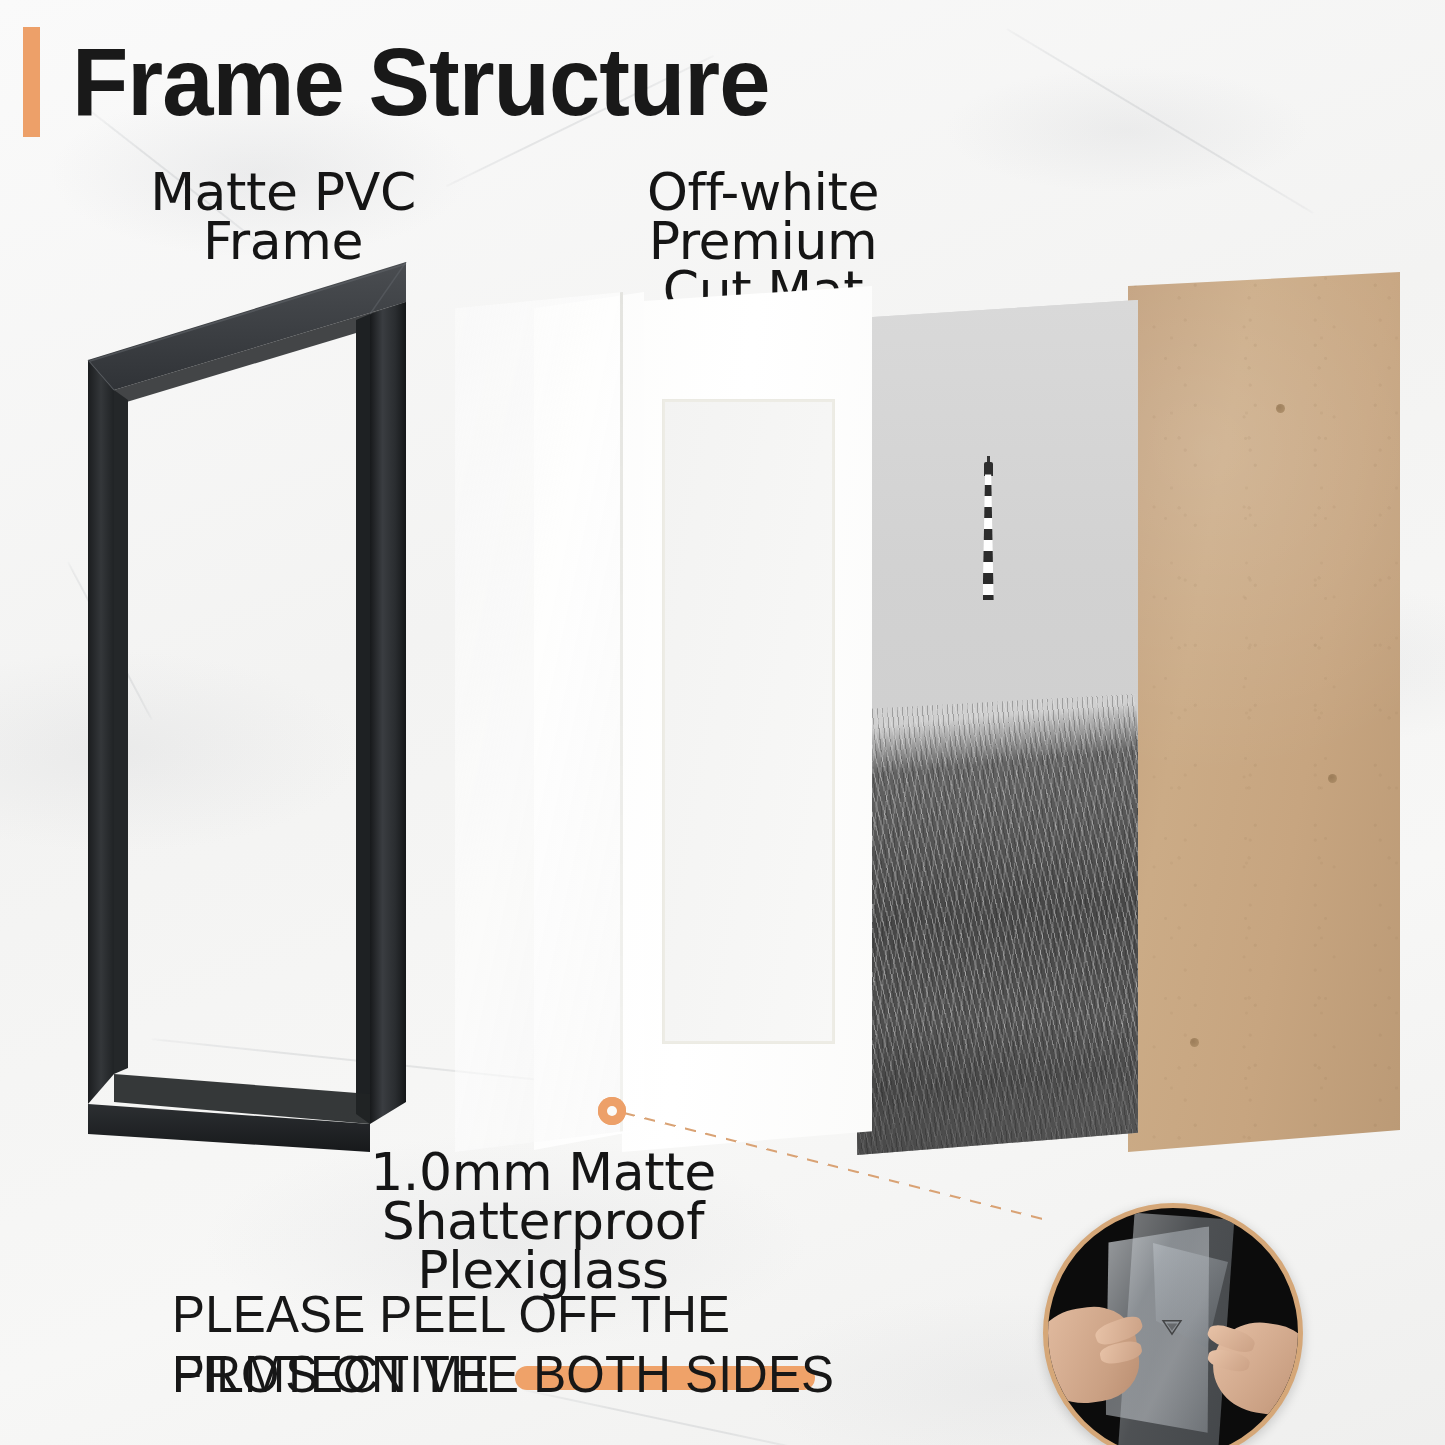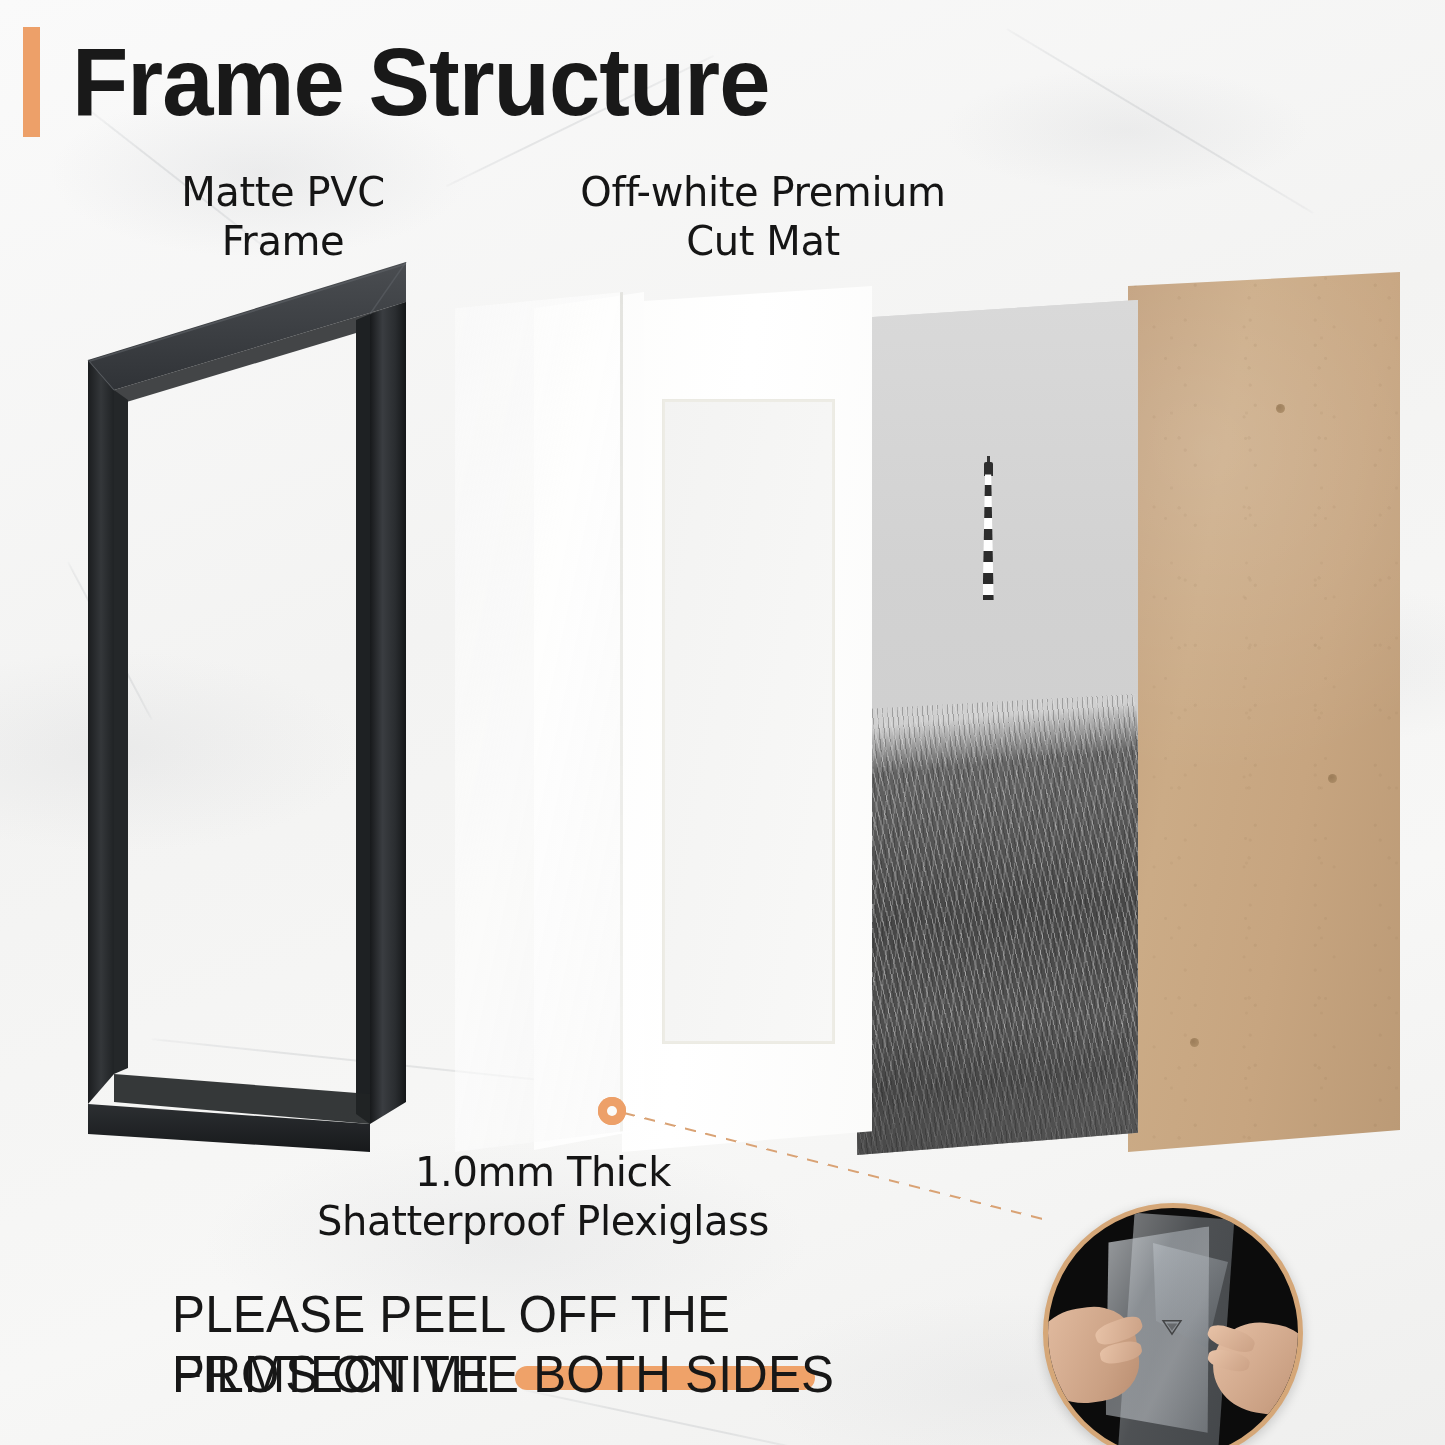--- a/index.html
+++ b/index.html
@@ -32,21 +32,21 @@
     font-size:96px;line-height:112px;font-weight:700;
     color:#191919;letter-spacing:-1px;
     font-family:"Liberation Sans",sans-serif;
     transform:scaleX(.96);transform-origin:left center;
     white-space:nowrap;
   }
 
   
   .lbl{
     position:absolute;text-align:center;color:#151515;
-    font-size:40px;line-height:49px;font-weight:400;
+    font-size:52px;line-height:49px;font-weight:400;
     font-family:"DejaVu Sans",sans-serif;
     letter-spacing:-.4px;white-space:pre-line;
   }
   .lbl.top{top:168px;}
   .lbl-frame{left:118px;width:330px;}
   .lbl-mat{left:568px;width:390px;}
   .lbl-mdf{left:1095px;width:340px;}
 
   
   .layer{position:absolute;}
@@ -279,21 +279,21 @@
 
       <polygon points="8,842 290,862 290,890 8,872" fill="url(#gBot)"></polygon>
       <polygon points="34,812 290,832 290,862 34,840" fill="#202325" opacity=".9"></polygon>
 
       <line x1="326" y1="0" x2="290" y2="52" stroke="#5a5e63" stroke-width="1.4" opacity=".7"></line>
       <line x1="8" y1="98" x2="34" y2="128" stroke="#4d5156" stroke-width="1.2" opacity=".6"></line>
       <line x1="10" y1="99" x2="326" y2="2" stroke="#63676c" stroke-width="1.6" opacity=".55"></line>
     </svg>
   </div>
 
-  <div class="lbl lbl-plexi">1.0mm Thick
+  <div class="lbl lbl-plexi">1.0mm Matte
 Shatterproof Plexiglass</div>
 
   <div class="dash"></div>
   <div class="marker">
       <i></i>
     </div>
 
   <div class="inset">
     <div class="inset-plate"></div>
     <div class="inset-film"></div>

